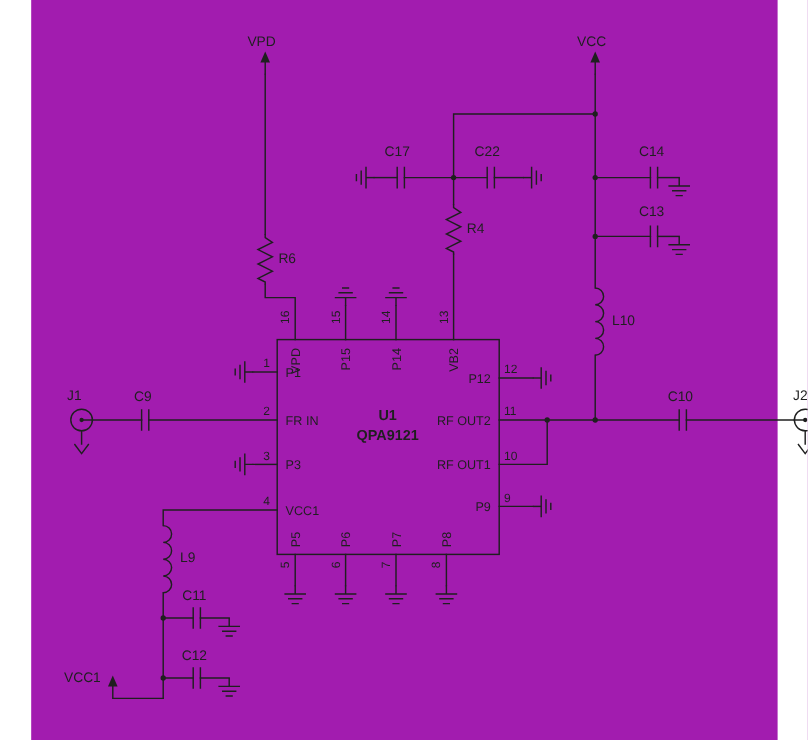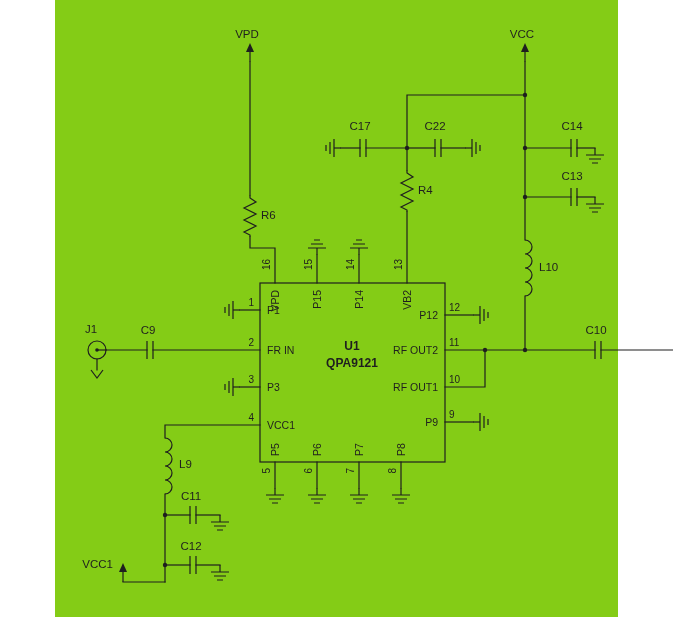--- a/index.html
+++ b/index.html
@@ -1,16 +1,16 @@
 <!DOCTYPE html>
 <html><head>
 <meta charset="utf-8">
 <style>
   html,body{margin:0;padding:0;background:#ffffff;}
-  .canvas{width:563px;height:617px;margin:0 auto;background:#84cc16;position:relative;}
+  .canvas{width:622px;height:617px;margin:0 auto;background:#a21caf;position:relative;}
   svg{font-family:"Liberation Sans",sans-serif;display:block;}
   .wire{stroke:#1f1f1f;stroke-width:1.2;fill:none;stroke-linecap:square;}
   .sym{stroke:#1f1f1f;stroke-width:1.2;fill:none;}
   .dot{fill:#1f1f1f;stroke:none;}
   .lbl{font-size:11.5px;fill:#1f1f1f;}
   .pin{font-size:10px;fill:#1f1f1f;}
   .icname{font-size:10.5px;fill:#1f1f1f;}
   .bold{font-weight:bold;font-size:12px;}
 </style>
 </head>

